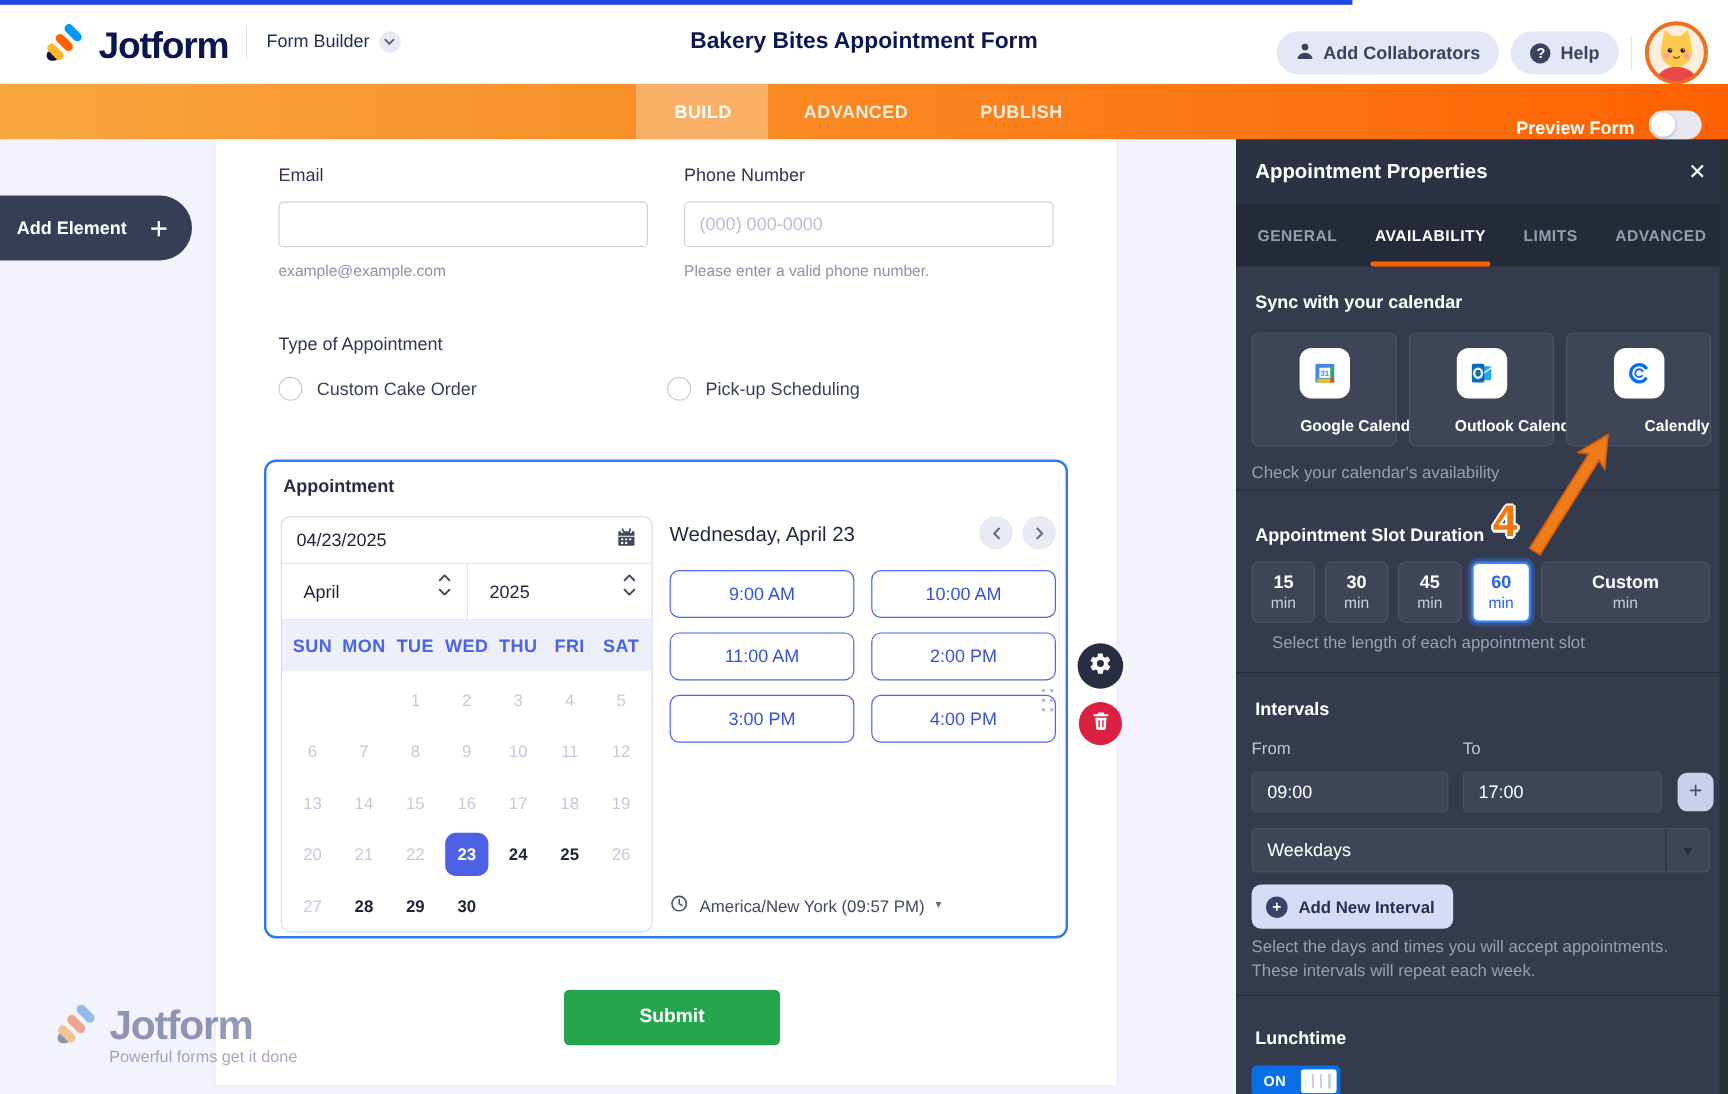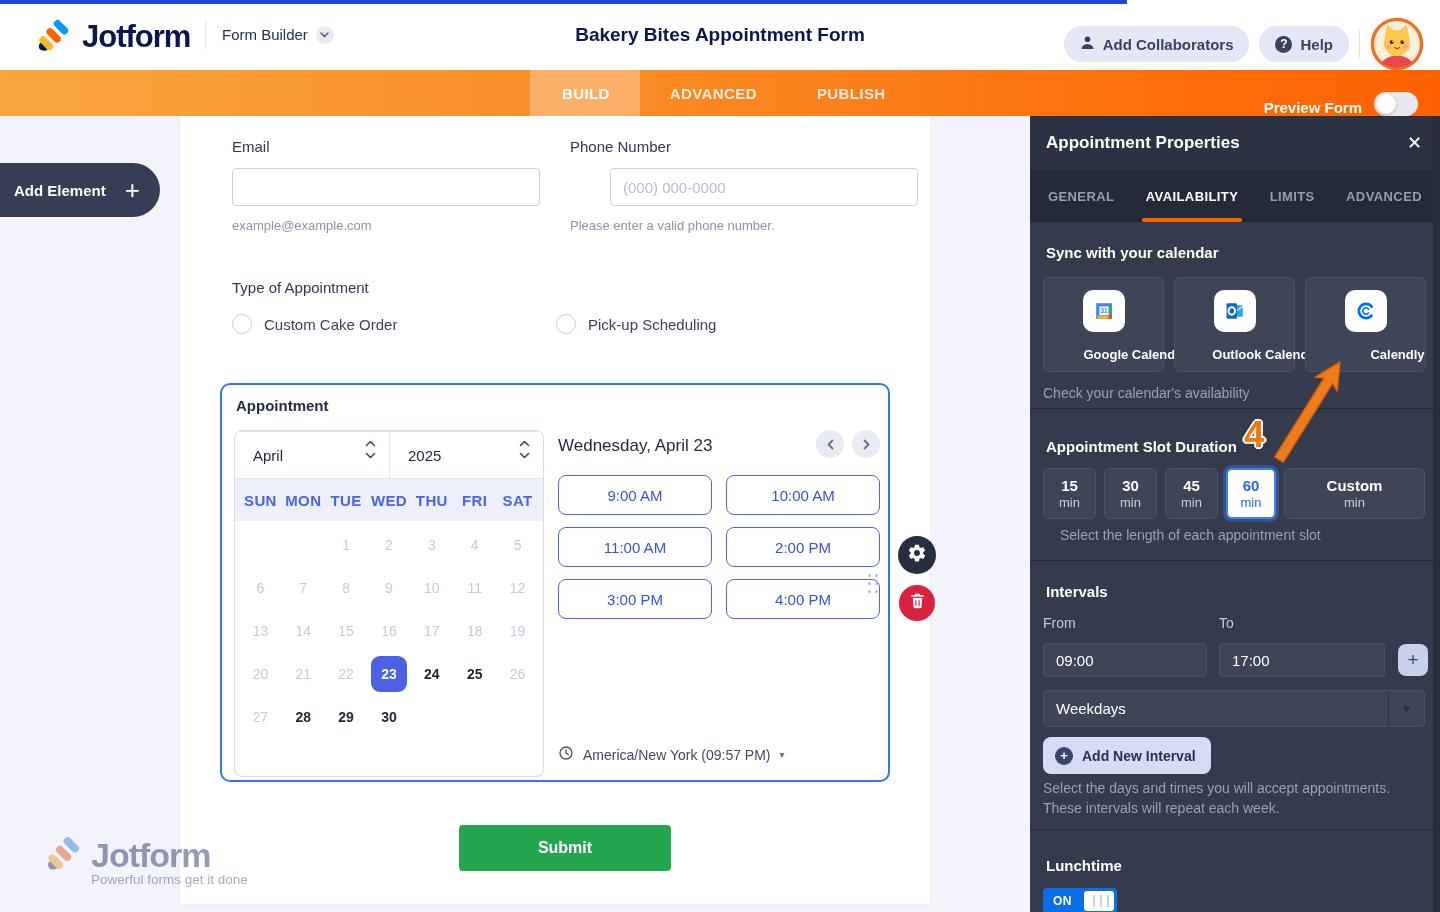--- a/index.html
+++ b/index.html
@@ -71,21 +71,21 @@
   .sel-date-label { left:336px; top:51px; font-size:17px; font-weight:500; color:#1f2740; }
   .daynav { left:594px; top:45px; display:flex; gap:8px; }
   .daynav .circ { width:28px; height:28px; border-radius:50%; background:#e9ebf4; display:flex; align-items:center; justify-content:center; cursor:pointer; }
   .slots-grid { left:336px; top:90px; width:322px; display:grid; grid-template-columns:154px 154px; gap:12px 14px; }
   .slot-btn { height:40px; border:1.5px solid #4b66ea; border-radius:8px; background:#fff; color:#3752da; font-size:15px; font-weight:500; font-family:inherit; cursor:pointer; }
   .tz-row { left:336px; top:360px; display:flex; align-items:center; gap:9px; font-size:14px; color:#424a5e; cursor:pointer; }
   .tz-caret { font-size:10px; color:#6a7184; }
   .drag-dots { left:646px; top:189px; width:13px; height:24px; display:grid; grid-template-columns:repeat(2,1fr); grid-auto-rows:8px; }
   .drag-dots i { width:3px; height:3px; border-radius:50%; background:#b4bbce; }
 
-  .submit-btn { left:279px; top:709px; width:212px; height:46px; background:#24a64e; border:none; border-radius:4px; color:#fff; font-size:16px; font-weight:600; font-family:inherit; cursor:pointer; }
+  .submit-btn { left:290px; top:709px; width:180px; height:46px; background:#24a64e; border:none; border-radius:4px; color:#fff; font-size:16px; font-weight:600; font-family:inherit; cursor:pointer; }
 
   .float-gear { left:898px; top:420px; width:38px; height:38px; border-radius:50%; background:#272e41; display:flex; align-items:center; justify-content:center; cursor:pointer; z-index:5; }
   .float-trash { left:899px; top:469px; width:36px; height:36px; border-radius:50%; background:#da2142; display:flex; align-items:center; justify-content:center; cursor:pointer; z-index:5; }
 
   .watermark { left:45px; top:718px; opacity:.55; }
   .wm-row { display:flex; align-items:center; gap:8px; }
   .wm-word { font-size:34px; font-weight:bold; color:#3d4a7a; letter-spacing:-1px; }
   .wm-tag { margin:-4px 0 0 46px; font-size:13.5px; color:#5a6490; }
 
   
@@ -232,41 +232,49 @@
       <span class="plus">+</span>
     </button>
 
     <div class="abs form-card">
 
       <div class="abs fld-label" style="left:52px;top:22px;">Email</div>
       <input class="abs txt-input" style="left: 52px; top: 52px;" readonly="">
       <div class="abs helper" style="left:52px;top:102px;">example@example.com</div>
 
       <div class="abs fld-label" style="left:390px;top:22px;">Phone Number</div>
-      <input class="abs txt-input" style="left: 390px; top: 52px; margin-left: 40px;" readonly="" placeholder="(000) 000-0000">
+      <input class="abs txt-input" style="left: 390px; top: 52px;" readonly="" placeholder="(000) 000-0000">
       <div class="abs helper" style="left:390px;top:102px;">Please enter a valid phone number.</div>
 
       <div class="abs fld-label" style="left:52px;top:163px;">Type of Appointment</div>
       <div class="abs" style="left:52px;top:198px;width:650px;height:24px;">
 
           <label class="radio-opt">
             <span class="radio-circle"></span>
             <span>Custom Cake Order</span>
           </label>
 
           <label class="radio-opt">
             <span class="radio-circle"></span>
             <span>Pick-up Scheduling</span>
           </label>
         </div>
 
       <div class="abs appt-widget">
         <div class="abs appt-label">Appointment</div>
 
         <div class="abs datepicker">
+          <div class="date-row">
+            <input readonly="" value="04/23/2025" style="">
+            <span>
+              <svg width="18" height="18" viewBox="0 0 24 24" fill="#3e4960">
+                  <path d="M7 2h2v3H7zM15 2h2v3h-2zM4 5h2v2h2V5h8v2h2V5h2a1 1 0 0 1 1 1v4H3V6a1 1 0 0 1 1-1zM3 11h18v9a1 1 0 0 1-1 1H4a1 1 0 0 1-1-1zm3 2v2h2.5v-2zm4.5 0v2H13v-2zm4.5 0v2h2.5v-2zM6 17v2h2.5v-2zm4.5 0v2H13v-2z"></path>
+                </svg>
+            </span>
+          </div>
           <div class="my-row">
             <div class="my-cell">
               <span>April</span>
               <span class="spinner">
                 <svg width="11" height="7" viewBox="0 0 11 7">
                     <polyline points="1.5,5.5 5.5,1.5 9.5,5.5" fill="none" stroke="#3e4960" stroke-width="1.6" stroke-linecap="round" stroke-linejoin="round"></polyline>
                   </svg>
                 <svg width="11" height="7" viewBox="0 0 11 7">
                     <polyline points="1.5,1.5 5.5,5.5 9.5,1.5" fill="none" stroke="#3e4960" stroke-width="1.6" stroke-linecap="round" stroke-linejoin="round"></polyline>
                   </svg>

